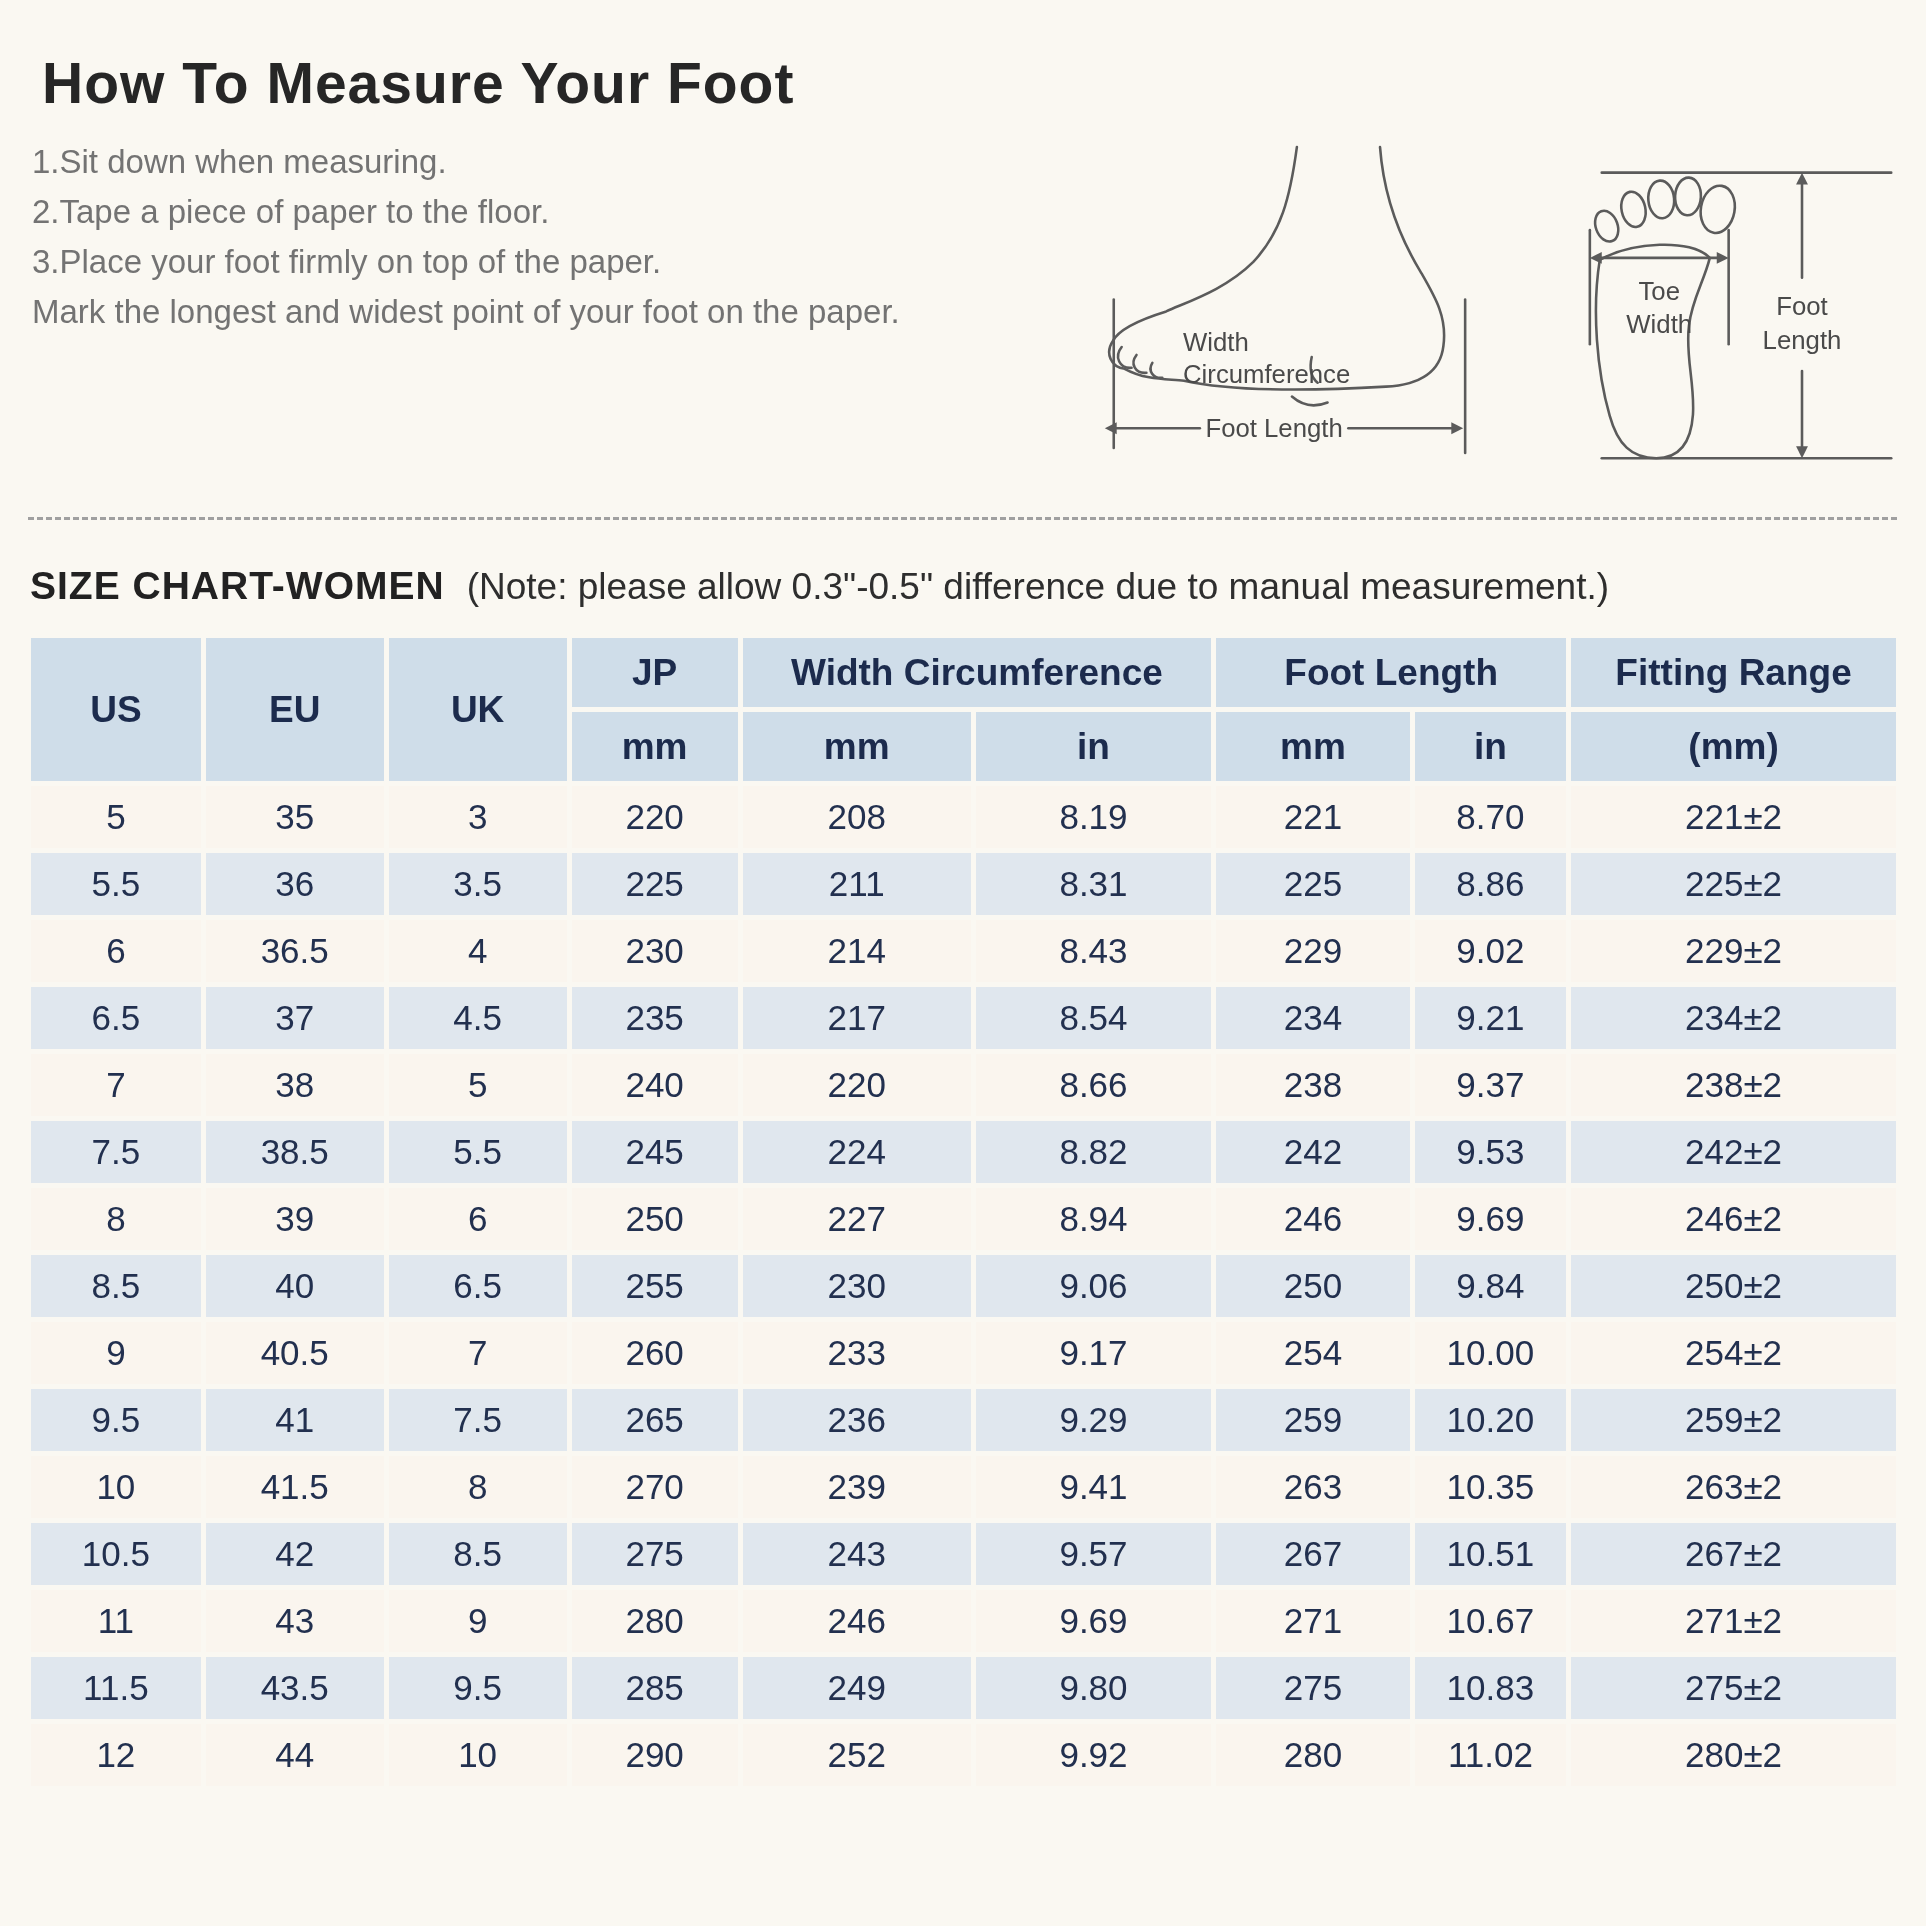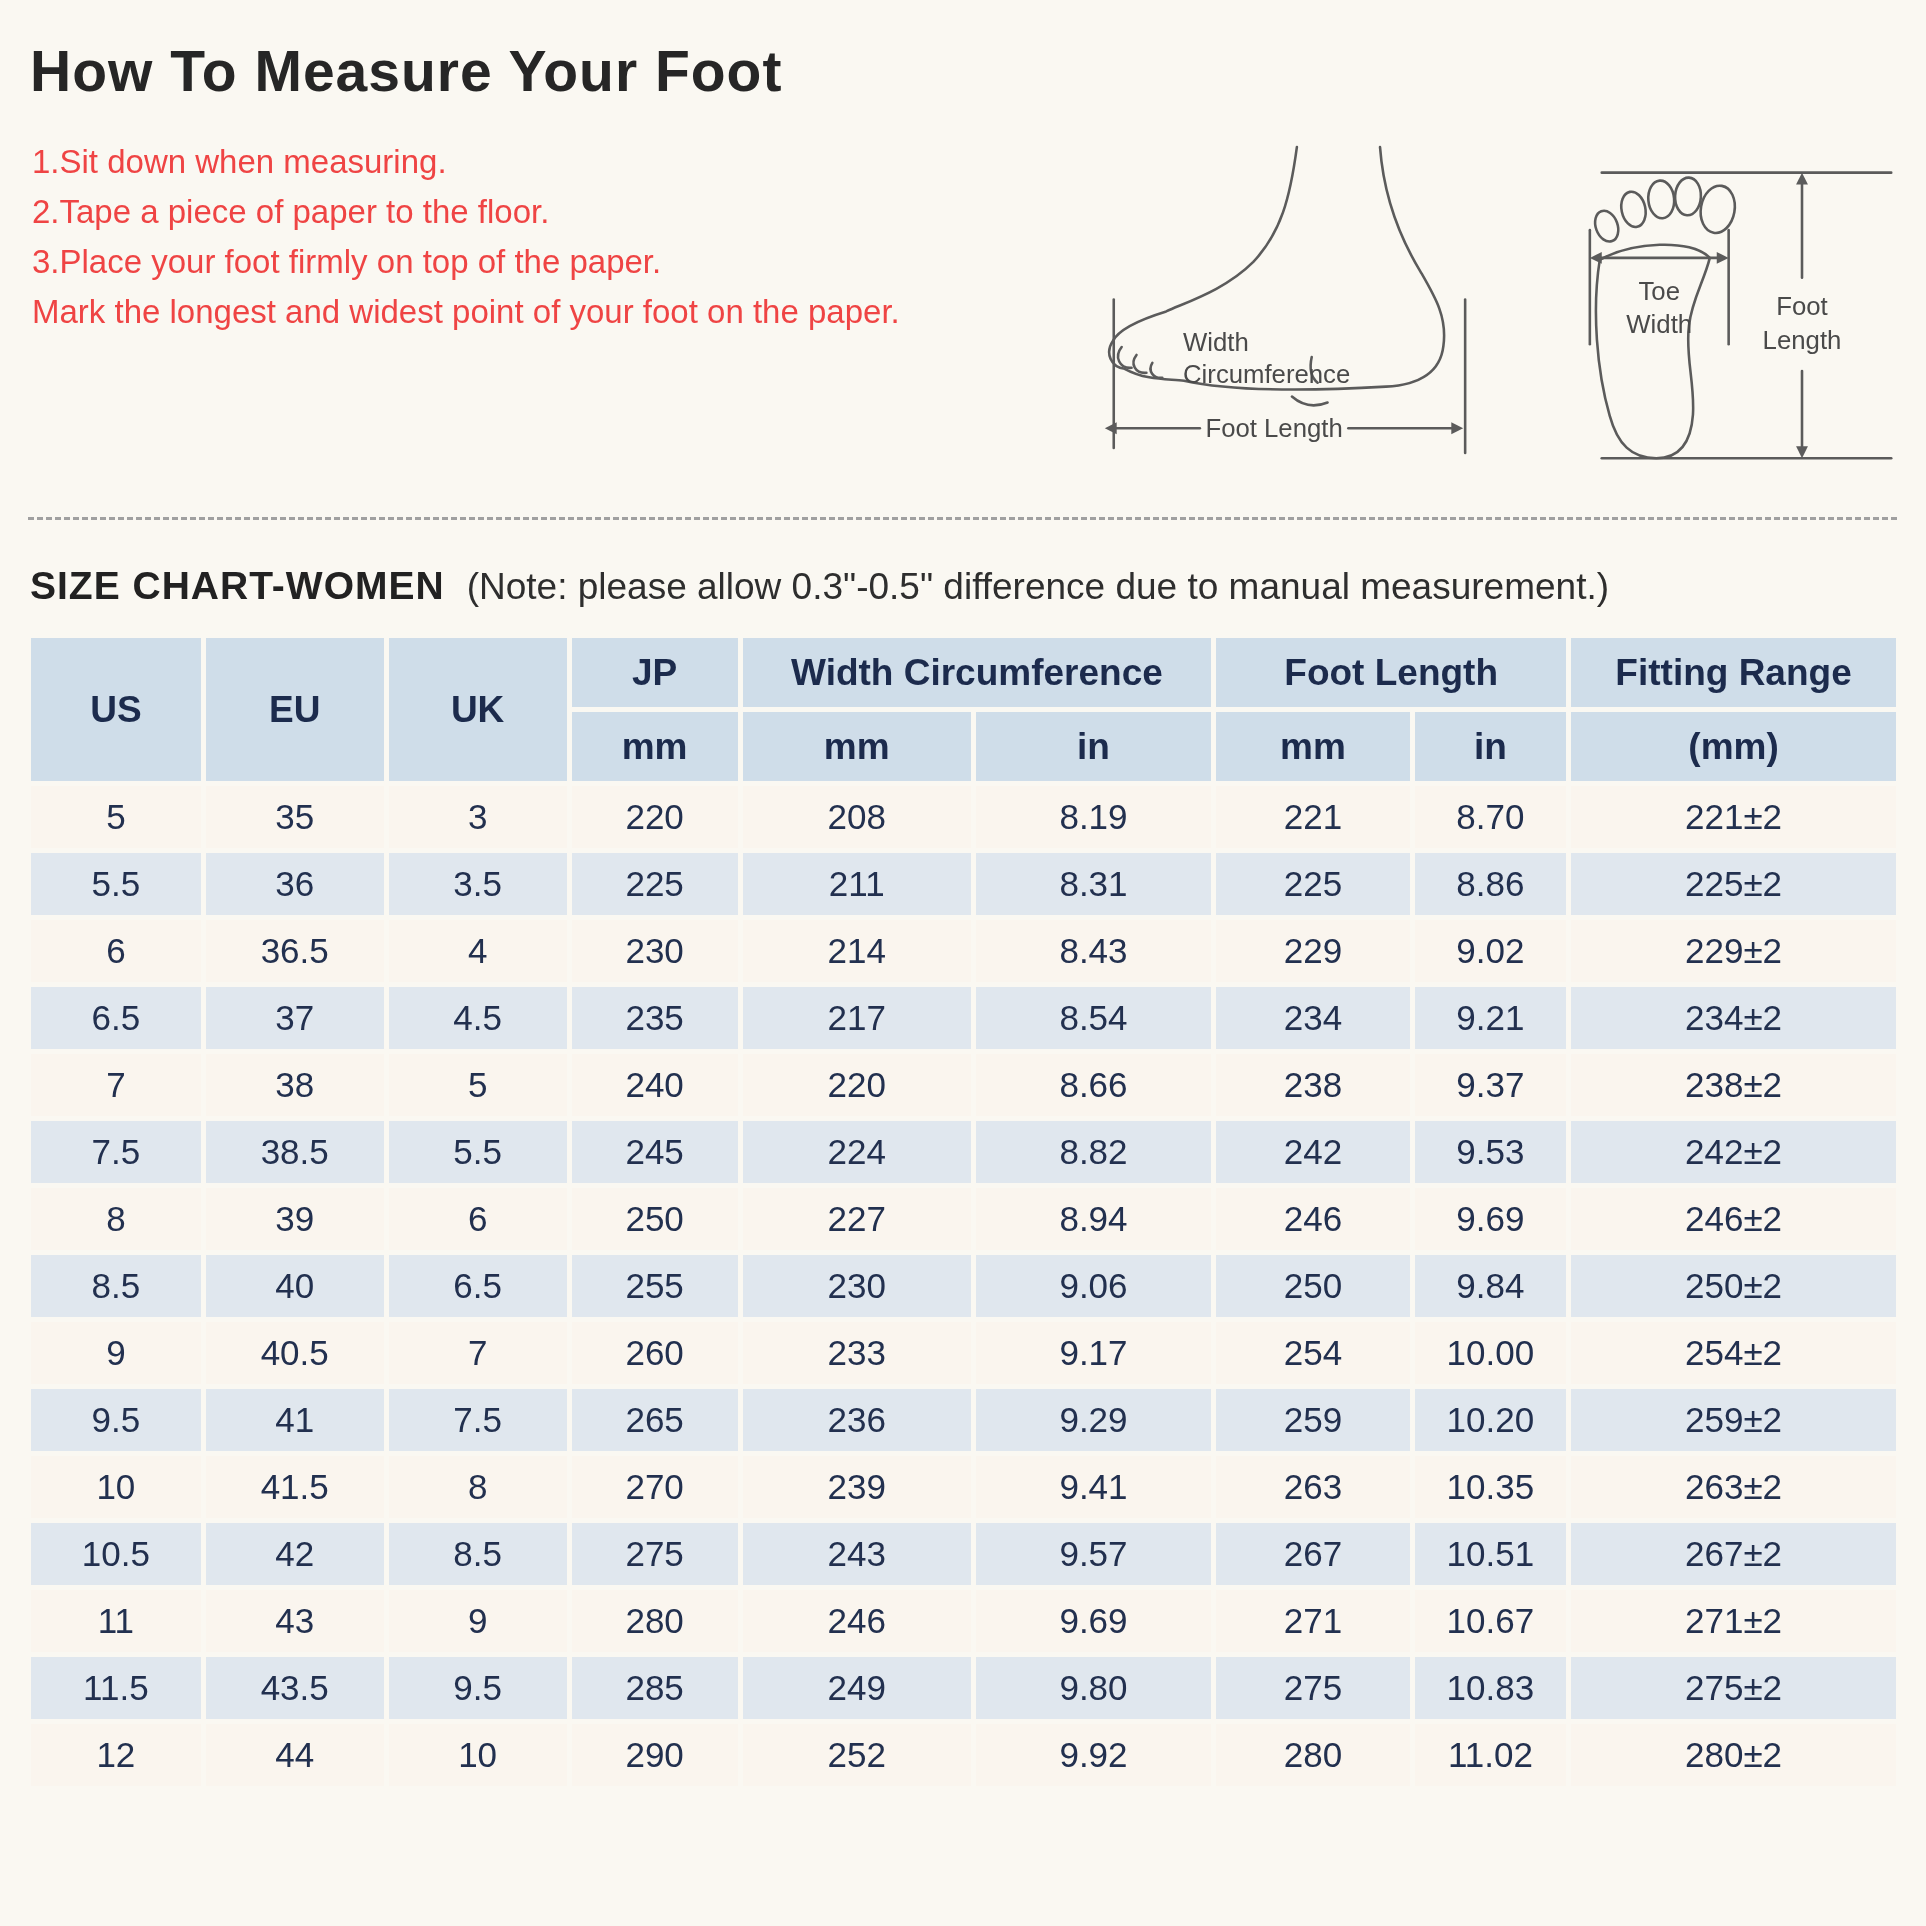--- a/index.html
+++ b/index.html
@@ -2,26 +2,26 @@
 <html><head>
 <meta charset="utf-8">
 <style>
   html,body { margin:0; padding:0; background:#faf8f2; }
   .canvas {
     position:relative; width:1927px; height:1927px;
     background:#faf8f2; font-family:"Liberation Sans", sans-serif;
     overflow:hidden;
   }
   .howto-title {
-    position:absolute; left:30px; top:38px; margin:0;
+    position:absolute; left:30px; top:38px; margin:12px;
     font-size:57px; font-weight:bold; color:#262626; letter-spacing:1px;
   }
   .steps {
     position:absolute; left:32px; top:137px;
-    font-size:33px; color:#ef4444; line-height:50px;
+    font-size:33px; color:#737373; line-height:50px;
   }
   
   .diag { position:absolute; }
   .diag-side { left:1089px; top:141px; }
   .diag-top  { left:1572px; top:131px; }
   .diag path, .diag line, .diag ellipse {
     stroke:#5b5b5b; stroke-width:2.6; fill:none; stroke-linecap:round;
   }
   .diag text { fill:#4a4a4a; font-size:26px; stroke:none; }
   .diag .arr { fill:#5b5b5b; stroke:none; }

